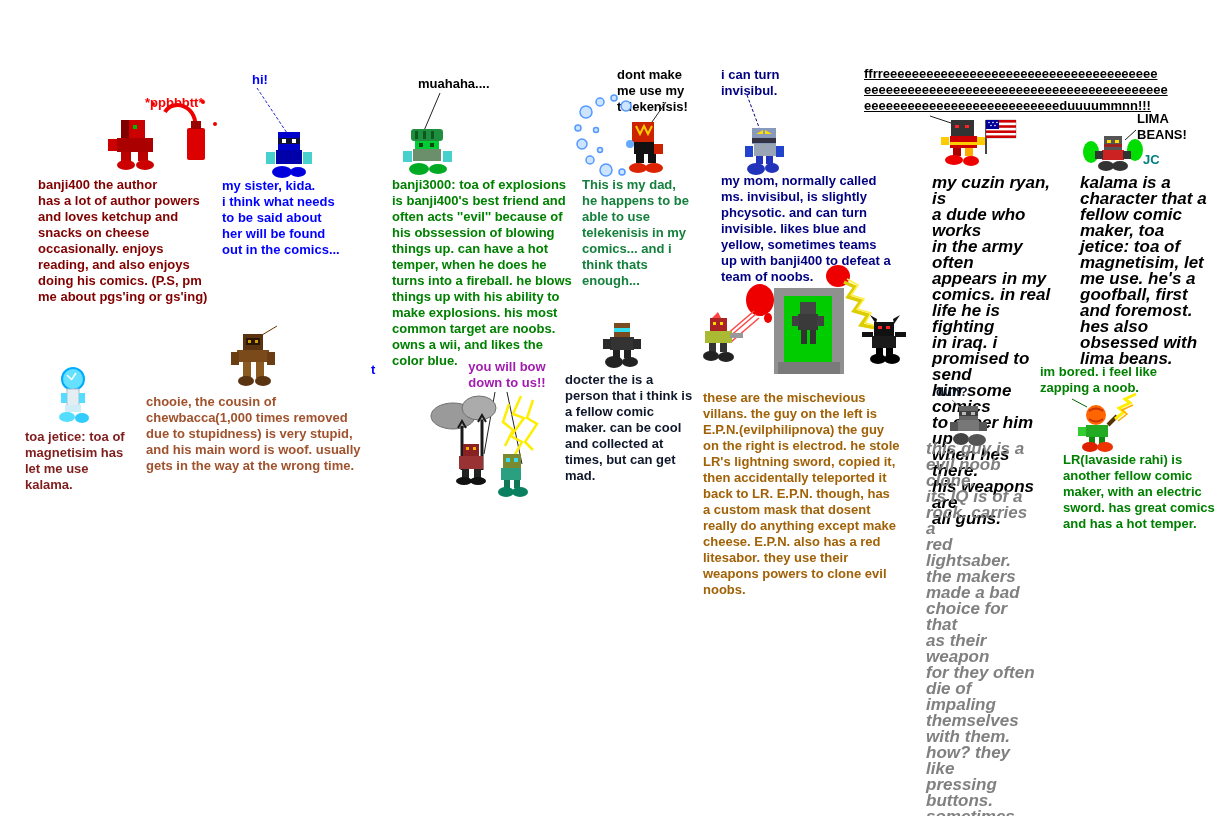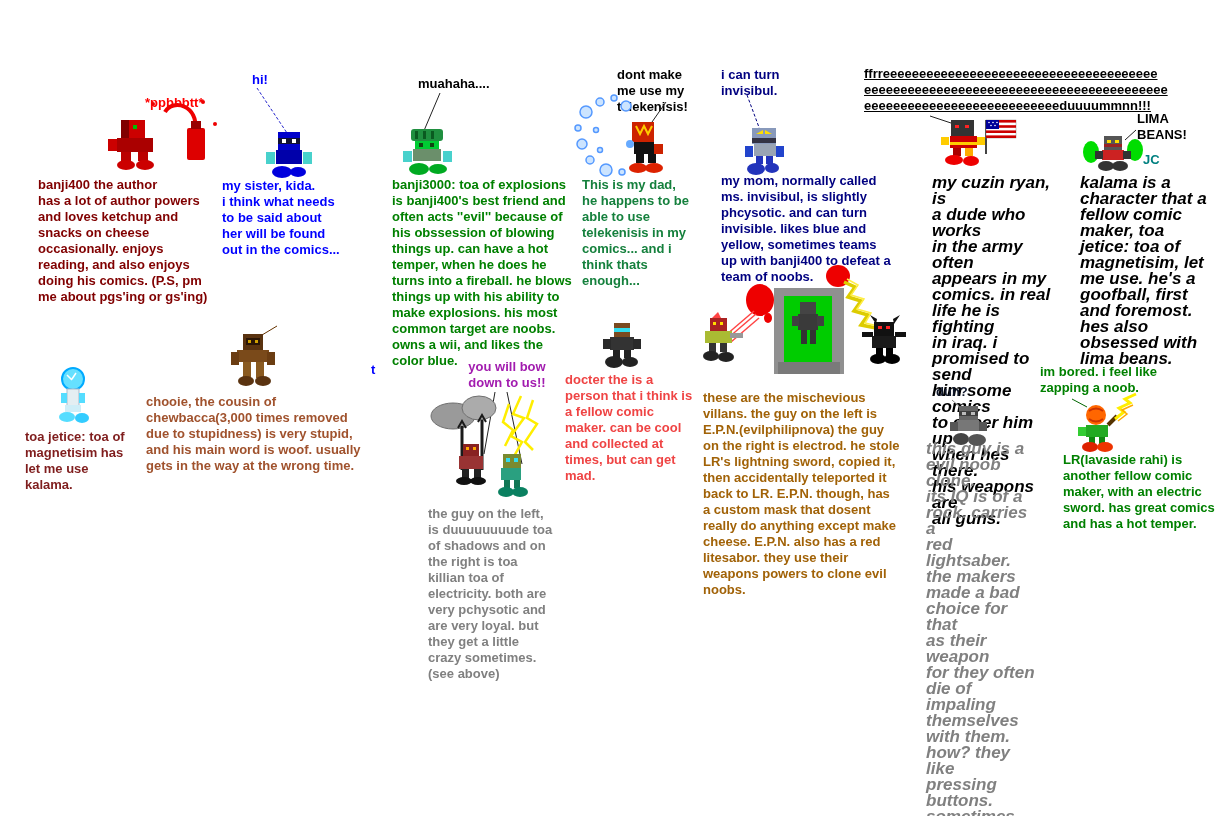--- a/index.html
+++ b/index.html
@@ -129,41 +129,30 @@
 another fellow comic
 maker, with an electric
 sword. has great comics
 and has a hot temper.</div>
 
   <div class="tb" style="left: 25px; top: 429px; width: 140px; color: #7f1d1d;">toa jetice: toa of
 magnetisim has
 let me use
 kalama.</div>
   <div class="tb" style="left: 146px; top: 394px; width: 245px; color: rgb(160, 82, 45);">chooie, the cousin of
-chewbacca(3,000 times removed
+chewbacca(1,000 times removed
 due to stupidness) is very stupid,
 and his main word is woof. usually
 gets in the way at the wrong time.</div>
   <div class="tb" style="left: 371px; top: 362px; color: rgb(0, 0, 255);">t</div>
 
   <div class="tb" style="left: 462px; top: 359px; width: 90px; text-align: center; color: #a21caf;">you will bow
 down to us!!</div>
-  <div class="tb" style="left: 428px; top: 506px; width: 135px; color: rgb(128, 128, 128);">the guy on the left,
-is duuuuuuuude toa
-of shadows and on
-the right is toa
-killian toa of
-electricity. both are
-very pchysotic and
-are very loyal. but
-they get a little
-crazy sometimes.
-(see above)</div>
-
-  <div class="tb" style="left: 565px; top: 372px; width: 140px; color: #ef4444;">docter the is a
+
+  <div class="tb" style="left: 565px; top: 372px; width: 140px; color: #0f172a;">docter the is a
 person that i think is
 a fellow comic
 maker. can be cool
 and collected at
 times, but can get
 mad.</div>
 
   <div class="tb" style="left: 703px; top: 374px; width: 215px; color: #a16207; margin-top: 16px;">these are the mischevious
 villans. the guy on the left is
 E.P.N.(evilphilipnova) the guy

